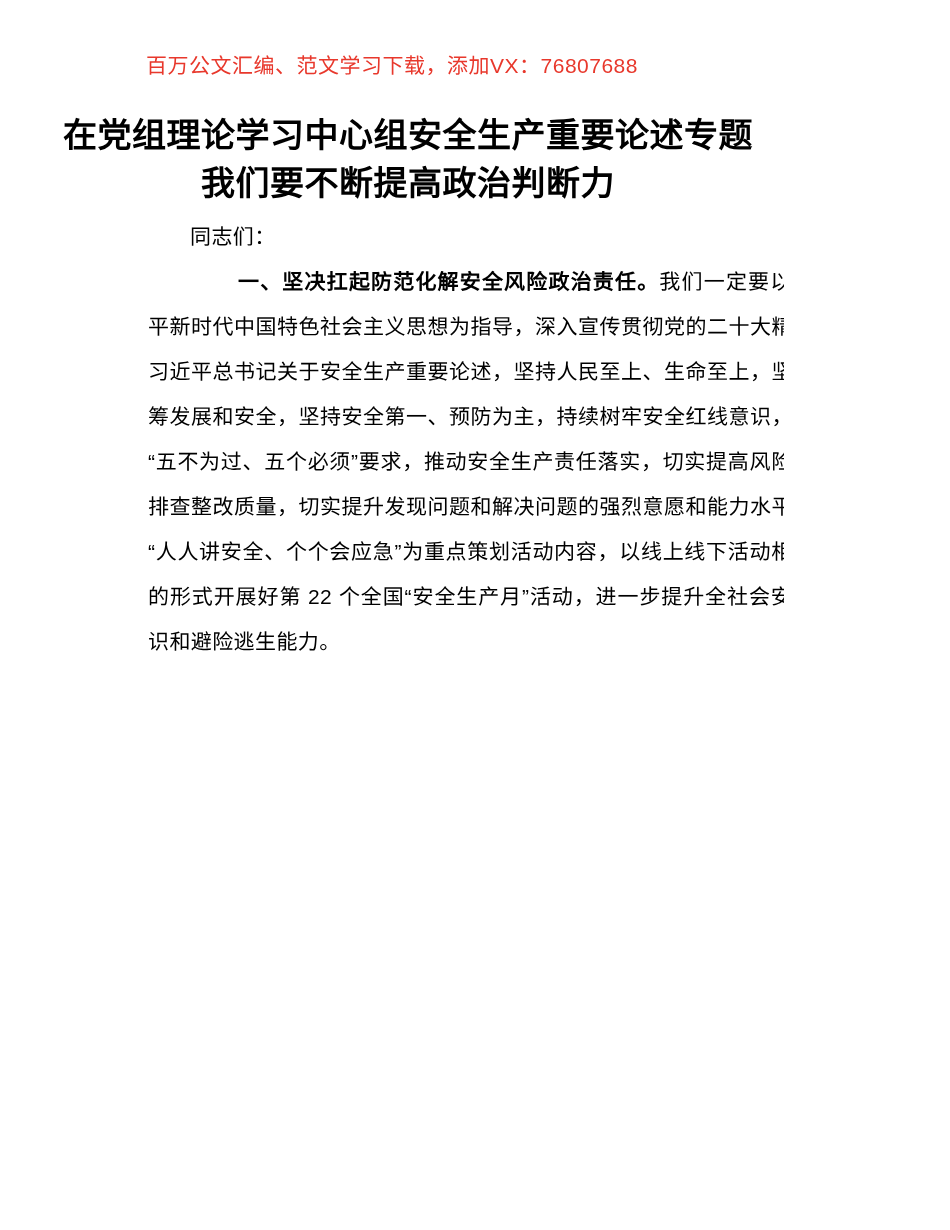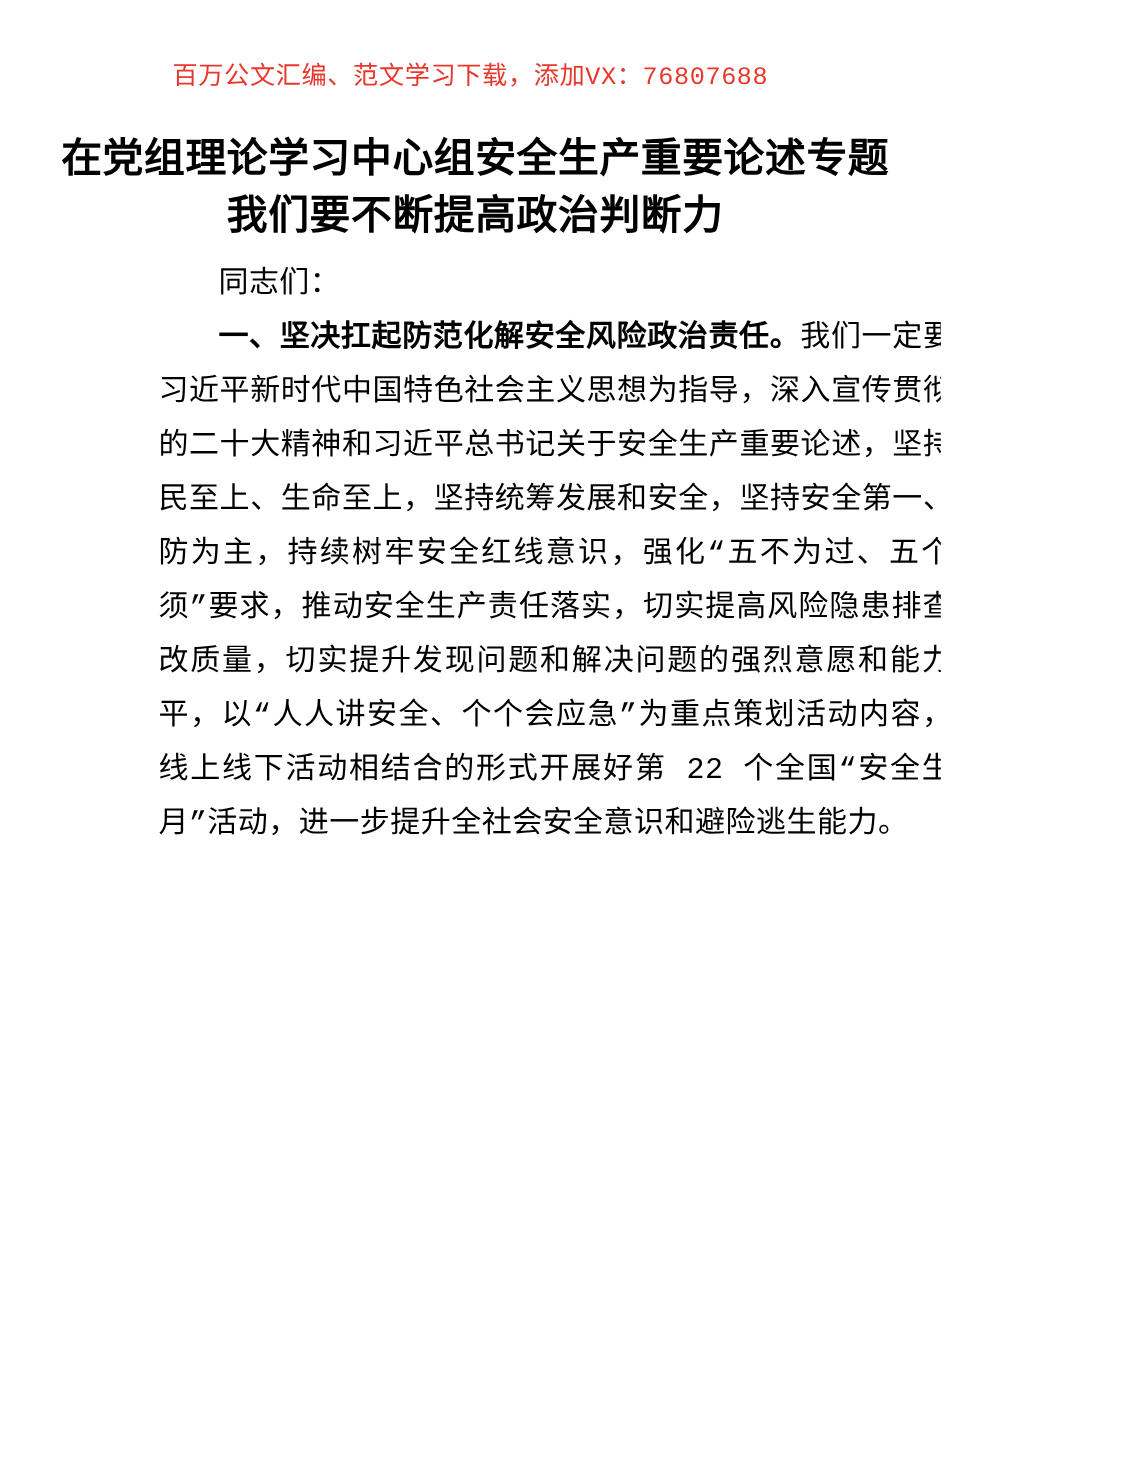--- a/index.html
+++ b/index.html
@@ -6,62 +6,63 @@
     margin: 0;
     padding: 0;
     background: #ffffff;
   }
   .page {
     position: relative;
     width: 784px;
     height: 1230px;
     background: #ffffff;
     overflow: hidden;
-    font-family: Liberation Mono, monospace;
+    font-family: Liberation Sans, sans-serif;
     color: #000000;
   }
   .header-notice {
     position: absolute;
     top: 51px;
     left: 0;
     width: 100%;
     text-align: center;
     font-size: 21px;
     line-height: 30px;
     color: #e8382c;
     letter-spacing: 0.5px;
   }
   .doc-title {
     position: absolute;
     top: 111px;
-    left: 4px;
+    left: 16px;
     width: 100%;
     text-align: center;
     font-weight: 700;
     font-size: 34px;
     line-height: 48px;
     letter-spacing: 0.5px;
   }
   .doc-body {
     position: absolute;
     top: 214px;
-    left: 132px;
+    left: 148px;
     width: 688px;
-    font-size: 25px;
+    font-size: 21px;
     line-height: 45px;
     letter-spacing: 0.4px;
     text-align: justify;
   }
   .doc-body p {
     margin: 0;
     padding: 0;
     text-indent: 2em;
   }
   .para-heading {
     font-weight: 700;
+    margin-left: 48px;
   }
 </style>
 </head>
 <body>
 
 <div class="page">
 
   <div class="header-notice">百万公文汇编、范文学习下载，添加VX：76807688</div>
 
   <div class="doc-title">

